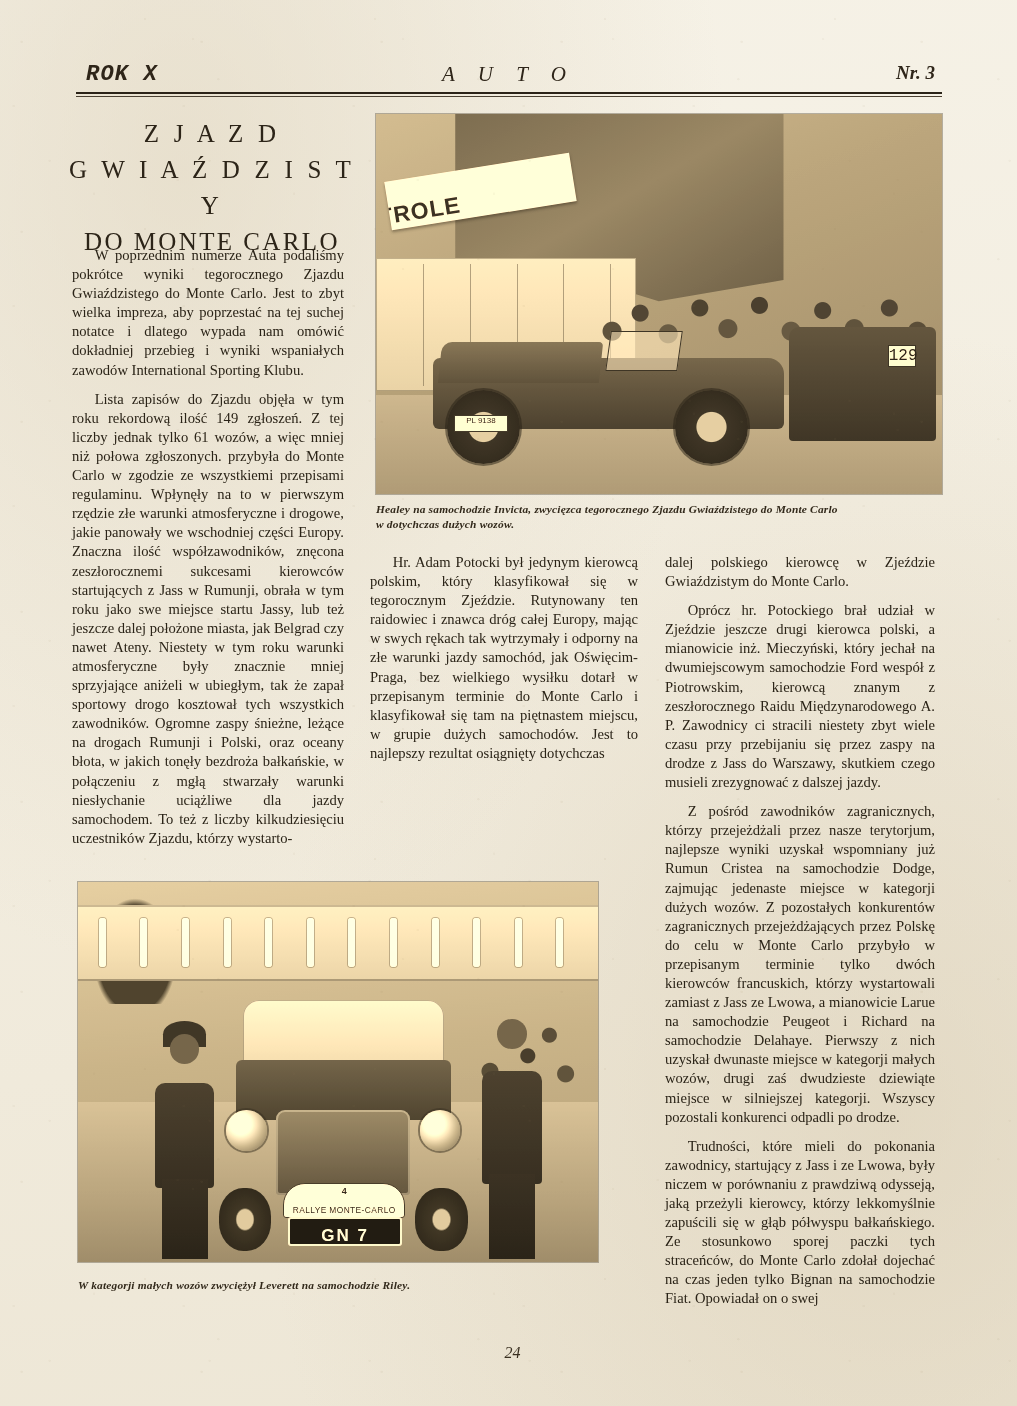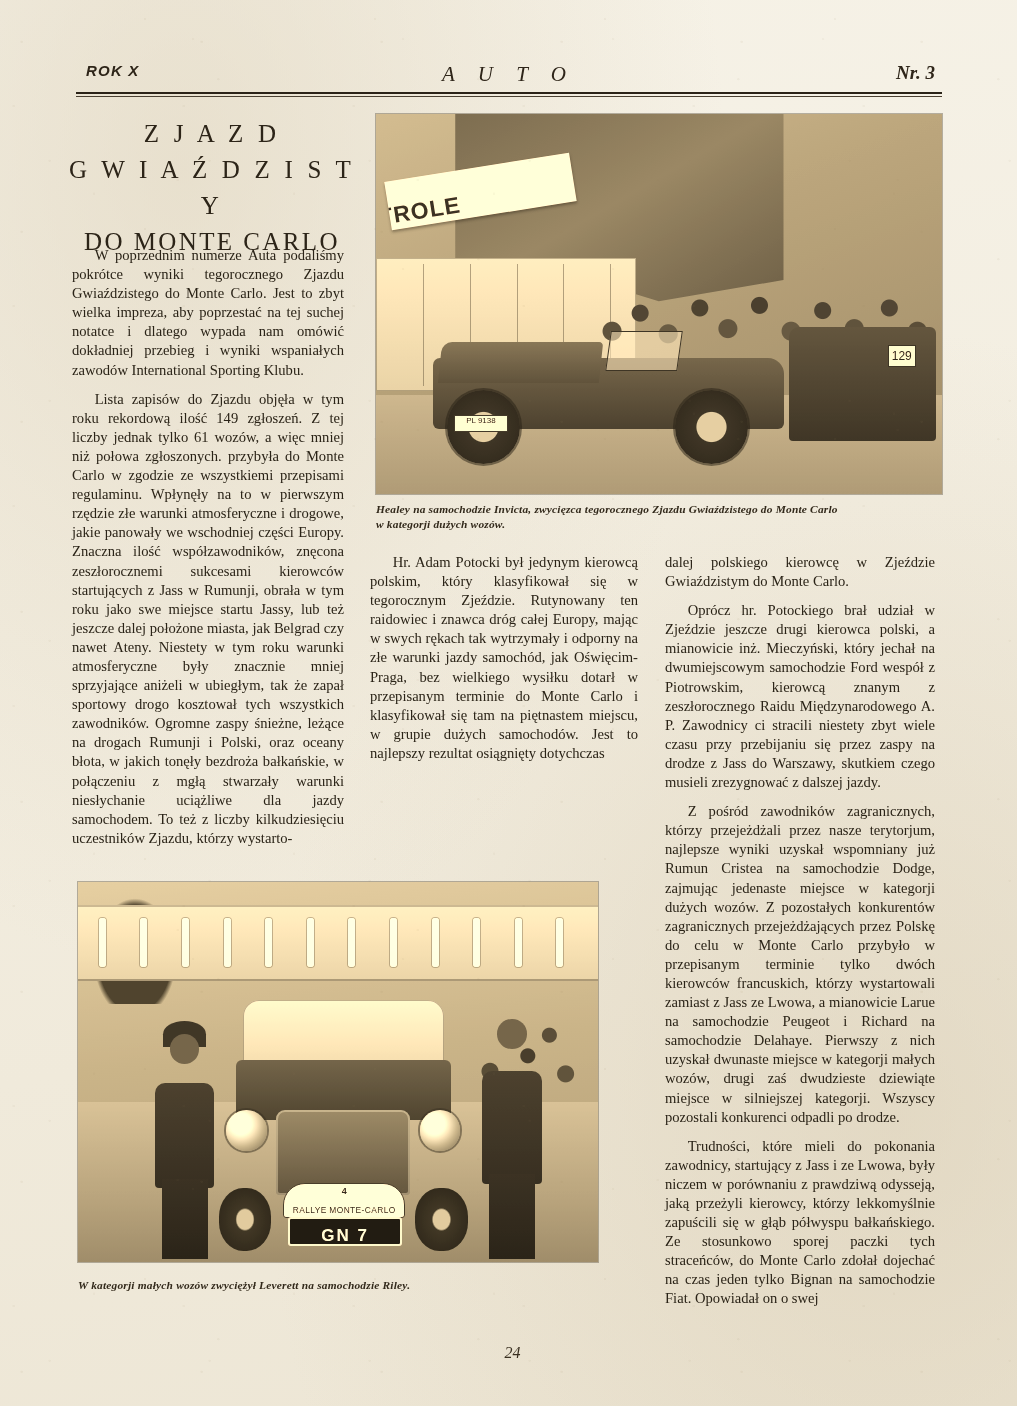--- a/index.html
+++ b/index.html
@@ -43,24 +43,24 @@
   
   .masthead {
     position: absolute;
     left: 76px;
     top: 62px;
     width: 865px;
     height: 34px;
   }
   .masthead .rok {
     position: absolute; left: 10px; top: 0;
-    font-family: Liberation Sans, sans-serif;
+    font-family: Liberation Mono, monospace;
     font-weight: bold;
     font-style: italic;
-    font-size: 15px;
+    font-size: 22px;
     letter-spacing: 1.2px;
     color: #2e2519;
   }
   .masthead .title {
     position: absolute; left: 0; right: 0; top: 0;
     text-align: center;
     font-style: italic;
     font-size: 21px;
     letter-spacing: 9px;
     color: #2e2519;
@@ -263,22 +263,22 @@
     position: absolute; right: 1%; bottom: 14%;
     width: 26%; height: 30%;
     background: linear-gradient(180deg, #5e4f36 0%, #3e3322 100%);
     border-radius: 10px 6px 4px 4px;
   }
   .p1-car2 .num {
     position: absolute; right: 14%; top: 16%;
     width: 26px; height: 20px;
     background: #e8dfc6;
     color: #2e2617;
-    font-family: Liberation Sans, sans-serif;
-    font-size: 12px;
+    font-family: Liberation Mono, monospace;
+    font-size: 16px;
     text-align: center;
     line-height: 20px;
     border: 1px solid #3d3221;
   }
 
   
   .p2-sky {
     position: absolute; inset: 0;
     background: linear-gradient(175deg, #c7b792 0%, #b2a077 45%, #9b8a66 100%);
   }
@@ -448,21 +448,21 @@
         <div class="wheel rear"></div>
         <div class="p1-plate">PL 9138</div>
       </div>
       <div class="p1-car2">
         <div class="num">129</div>
       </div>
     </div>
   </div>
   <div class="caption" id="caption-top">
     <div>Healey na samochodzie Invicta, zwycięzca tegorocznego Zjazdu Gwiaździstego do Monte Carlo</div>
-    <div>w kategorji dużych wozów.</div>
+    <div>w dotychczas dużych wozów.</div>
   </div>
 
   <div class="col" id="col1">
     <p>W poprzednim numerze Auta podaliśmy pokrótce wyniki tegorocznego Zjazdu Gwiaździstego do Monte Carlo. Jest to zbyt wielka impreza, aby poprzestać na tej suchej notatce i dlatego wypada nam omówić dokładniej przebieg i wyniki wspaniałych zawodów International Sporting Klubu.</p>
     <p>Lista zapisów do Zjazdu objęła w tym roku rekordową ilość 149 zgłoszeń. Z tej liczby jednak tylko 61 wozów, a więc mniej niż połowa zgłoszonych. przybyła do Monte Carlo w zgodzie ze wszystkiemi przepisami regulaminu. Wpłynęły na to w pierwszym rzędzie złe warunki atmosferyczne i drogowe, jakie panowały we wschodniej części Europy. Znaczna ilość współzawodników, znęcona zeszłorocznemi sukcesami kierowców startujących z Jass w Rumunji, obrała w tym roku jako swe miejsce startu Jassy, lub też jeszcze dalej położone miasta, jak Belgrad czy nawet Ateny. Niestety w tym roku warunki atmosferyczne były znacznie mniej sprzyjające aniżeli w ubiegłym, tak że zapał sportowy drogo kosztował tych wszystkich zawodników. Ogromne zaspy śnieżne, leżące na drogach Rumunji i Polski, oraz oceany błota, w jakich tonęły bezdroża bałkańskie, w połączeniu z mgłą stwarzały warunki niesłychanie uciążliwe dla jazdy samochodem. To też z liczby kilkudziesięciu uczestników Zjazdu, którzy wystarto-</p>
   </div>
 
   <div class="col" id="col2">
     <p>Hr. Adam Potocki był jedynym kierowcą polskim, który klasyfikował się w tegorocznym Zjeździe. Rutynowany ten raidowiec i znawca dróg całej Europy, mając w swych rękach tak wytrzymały i odporny na złe warunki jazdy samochód, jak Oświęcim-Praga, bez wielkiego wysiłku dotarł w przepisanym terminie do Monte Carlo i klasyfikował się tam na piętnastem miejscu, w grupie dużych samochodów. Jest to najlepszy rezultat osiągnięty dotychczas</p>
   </div>

